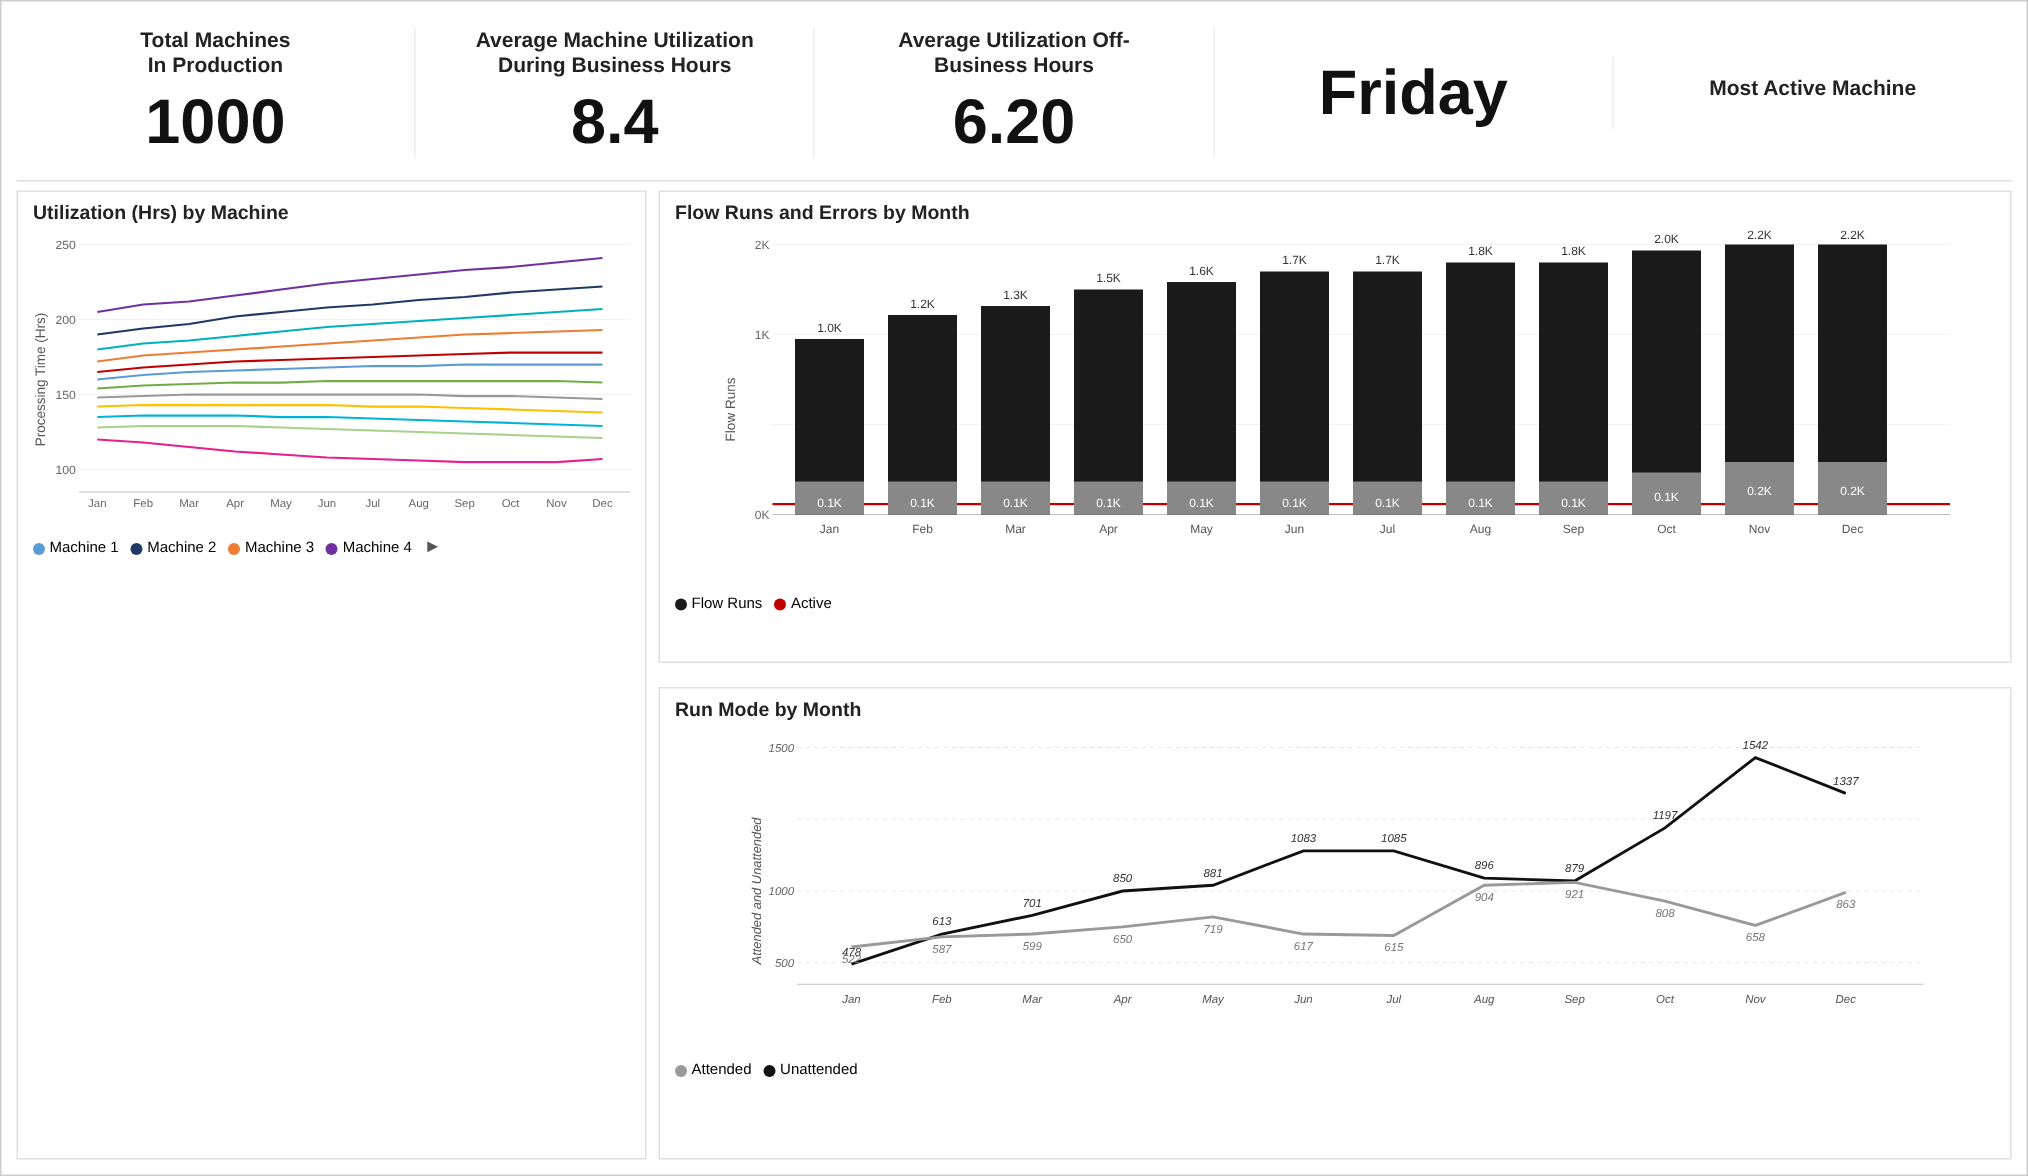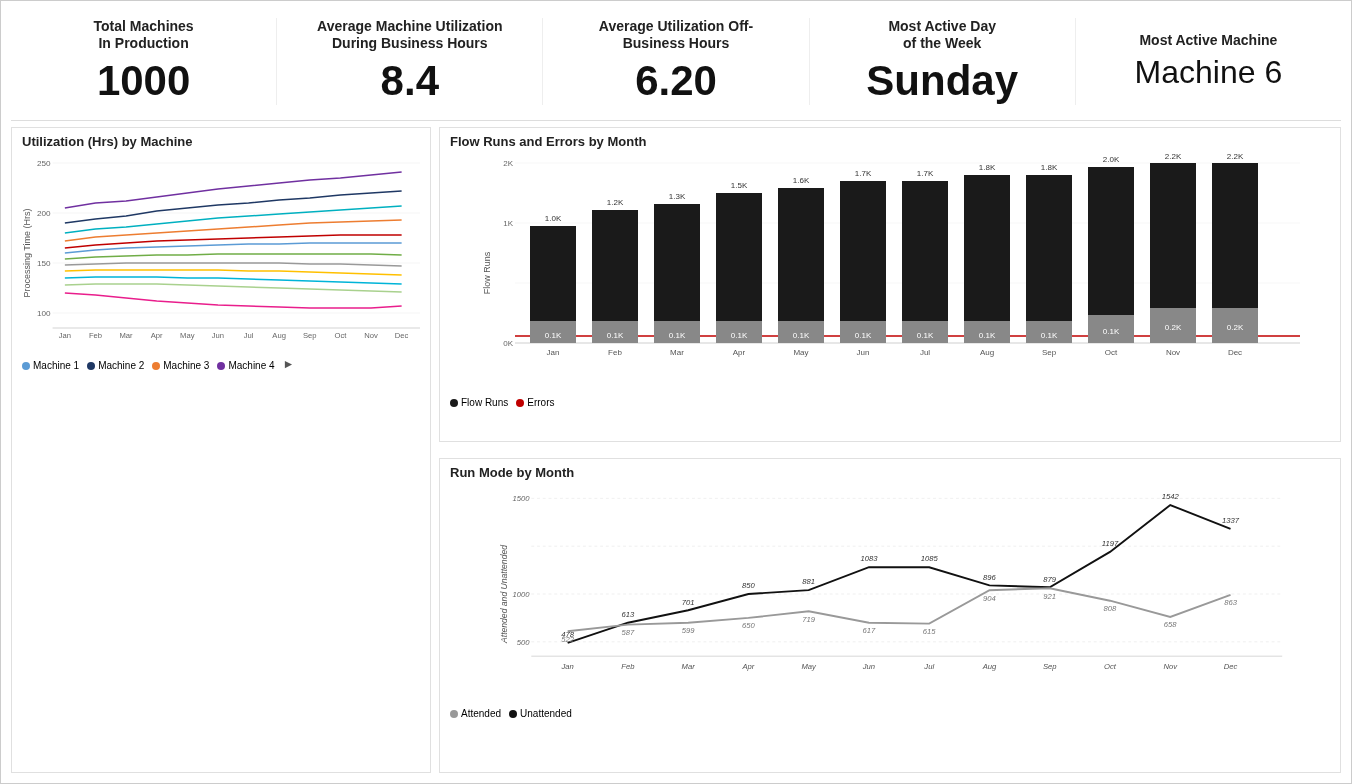--- a/index.html
+++ b/index.html
@@ -151,26 +151,24 @@
     </div>
     <div class="kpi-item">
       <div class="kpi-label">Average Machine Utilization<br>During Business Hours</div>
       <div class="kpi-value large">8.4</div>
     </div>
     <div class="kpi-item">
       <div class="kpi-label">Average Utilization Off-<br>Business Hours</div>
       <div class="kpi-value large">6.20</div>
     </div>
     <div class="kpi-item">
-      <div class="kpi-label">Most Active Day<br>of the Week</div>
-      <div class="kpi-value large">Sunday</div>
+      <div class="kpi-value large">Friday</div>
     </div>
     <div class="kpi-item">
       <div class="kpi-label">Most Active Machine</div>
-      <div class="kpi-value medium">Machine 6</div>
     </div>
   </div>
 
   <div class="charts-row">
 
     <div class="chart-left">
 
       <div class="chart-box" style="flex:1;">
         <div class="chart-title">Utilization (Hrs) by Machine</div>
         <div class="line-chart-container">
@@ -346,21 +344,21 @@
             <text x="755" y="202" font-size="8" fill="#555" text-anchor="middle">Dec</text>
           </svg>
         </div>
         <div class="chart-legend">
           <div class="legend-item">
             <span class="legend-dot" style="background:#1a1a1a;"></span>
             <span>Flow Runs</span>
           </div>
           <div class="legend-item">
             <span class="legend-dot" style="background:#c00000;"></span>
-            <span>Errors</span>
+            <span>Active</span>
           </div>
         </div>
       </div>
 
       <div class="chart-box" style="flex:1;">
         <div class="chart-title">Run Mode by Month</div>
         <div class="runmode-chart-container">
           <svg width="100%" height="100%" viewBox="0 0 820 230">
 
             <text x="10" y="115" font-size="9" fill="#555" transform="rotate(-90,10,115)" text-anchor="middle">Attended and Unattended</text>

